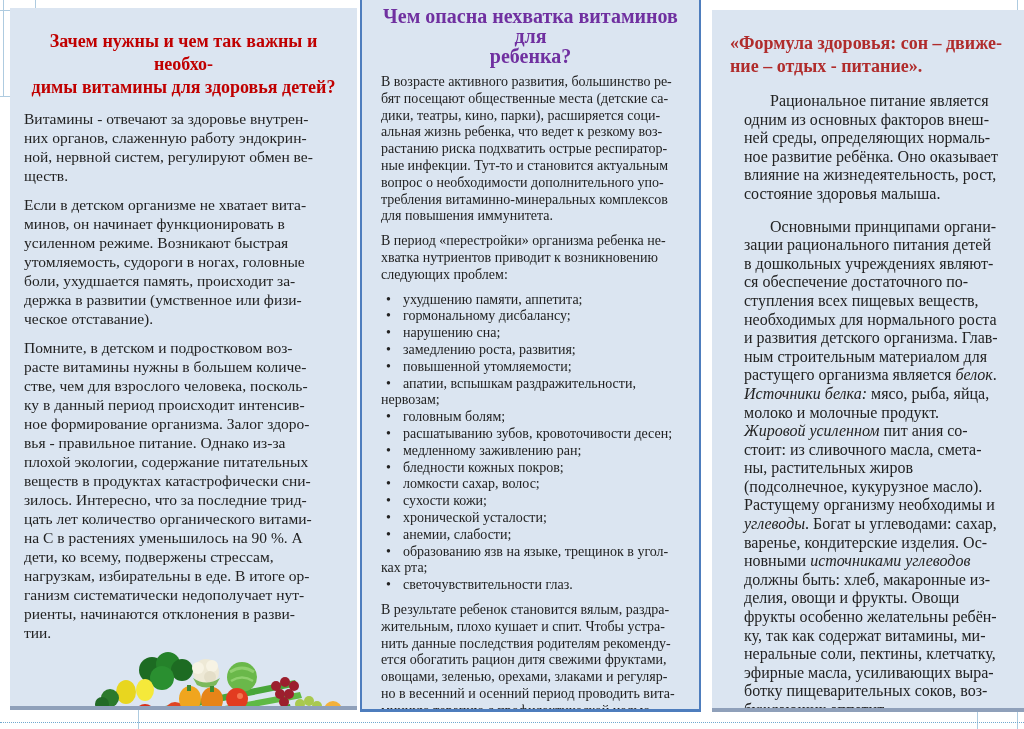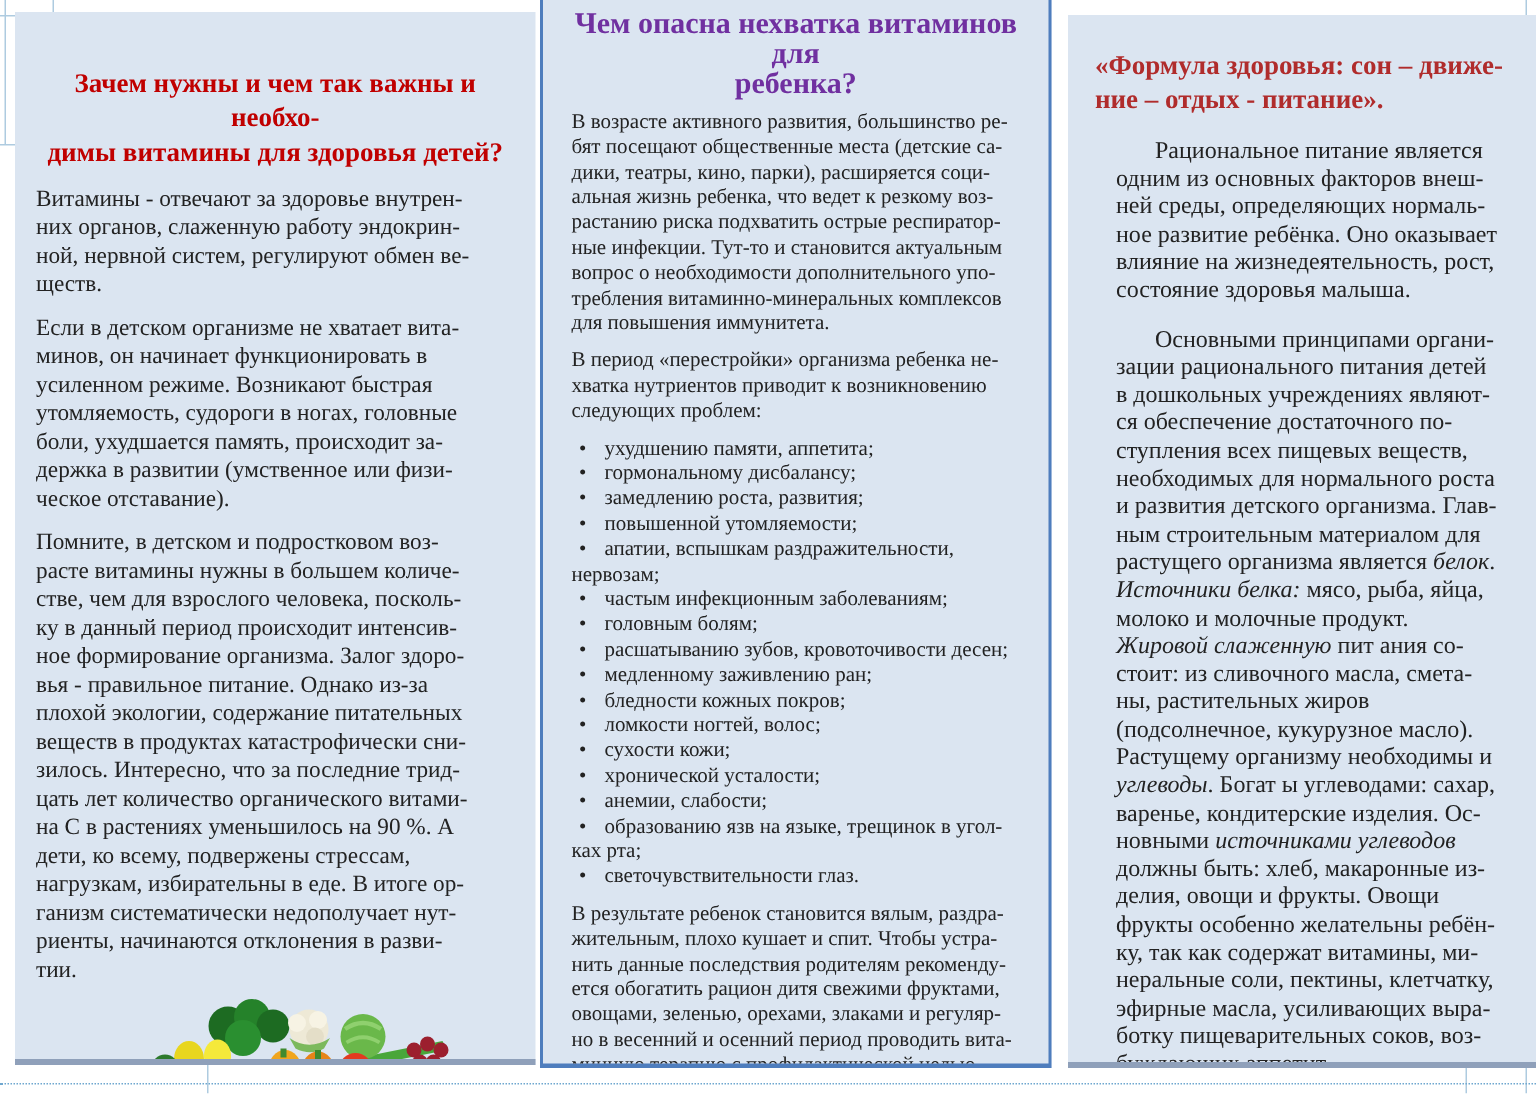--- a/index.html
+++ b/index.html
@@ -7,21 +7,21 @@
     width:1024px;height:729px;position:relative;background:#ffffff;
     font-family:"Liberation Serif","DejaVu Serif",serif;color:#222222;
     overflow:hidden;
   }
   .panel{position:absolute;background:#dbe5f1;box-sizing:border-box;overflow:hidden;}
   #panel-left{left:10px;top:8px;width:347px;height:702px;border-bottom:4px solid #8fa0ba;}
   #panel-mid{left:360px;top:-3px;width:341px;height:715px;border:2px solid #4e7dbd;border-bottom:3px solid #4e7dbd;}
   #panel-right{left:712px;top:10px;width:357px;height:702px;border-bottom:4px solid #8fa0ba;}
 
   
-  .c1{padding:36px 14px 0 14px;}
+  .c1{padding:22px 14px 0 14px;}
   .c1 h2{margin:0 0 10px 0;font-size:18px;line-height:23px;font-weight:bold;
          text-align:center;color:#c00000;white-space:pre-line;}
   .c1 p{margin:0 0 10px 0;font-size:15.5px;line-height:19px;text-align:left;
         white-space:pre-line;}
   .veg{display:block;margin:2px 0 0 66px;}
 
   
   .c2{padding:7px 19px 0 19px;}
   .c2 h2{margin:0 0 8px 0;font-size:20px;line-height:20px;font-weight:bold;
          text-align:center;color:#7030a0;white-space:pre-line;}
@@ -183,30 +183,30 @@
 ные инфекции. Тут-то и становится актуальным
 вопрос о необходимости дополнительного упо-
 требления витаминно-минеральных комплексов
 для повышения иммунитета.</p>
   <p>В период «перестройки» организма ребенка не-
 хватка нутриентов приводит к возникновению
 следующих проблем:</p>
   <ul>
       <li><span class="blt">•</span><span class="blt-text">ухудшению памяти, аппетита;</span></li>
       <li><span class="blt">•</span><span class="blt-text">гормональному дисбалансу;</span></li>
+      <li><span class="blt">•</span><span class="blt-text">нарушению сна;</span></li>
       <li><span class="blt">•</span><span class="blt-text">замедлению роста, развития;</span></li>
       <li><span class="blt">•</span><span class="blt-text">повышенной утомляемости;</span></li>
       <li><span class="blt">•</span><span class="blt-text">апатии, вспышкам раздражительности,
 нервозам;</span></li>
-      <li><span class="blt">•</span><span class="blt-text">частым инфекционным заболеваниям;</span></li>
       <li><span class="blt">•</span><span class="blt-text">головным болям;</span></li>
       <li><span class="blt">•</span><span class="blt-text">расшатыванию зубов, кровоточивости десен;</span></li>
       <li><span class="blt">•</span><span class="blt-text">медленному заживлению ран;</span></li>
       <li><span class="blt">•</span><span class="blt-text">бледности кожных покров;</span></li>
-      <li><span class="blt">•</span><span class="blt-text">ломкости ногтей, волос;</span></li>
+      <li><span class="blt">•</span><span class="blt-text">ломкости сахар, волос;</span></li>
       <li><span class="blt">•</span><span class="blt-text">сухости кожи;</span></li>
       <li><span class="blt">•</span><span class="blt-text">хронической усталости;</span></li>
       <li><span class="blt">•</span><span class="blt-text">анемии, слабости;</span></li>
       <li><span class="blt">•</span><span class="blt-text">образованию язв на языке, трещинок в угол-
 ках рта;</span></li>
       <li><span class="blt">•</span><span class="blt-text">светочувствительности глаз.</span></li>
     </ul>
   <p class="last">В результате ребенок становится вялым, раздра-
 жительным, плохо кушает и спит. Чтобы устра-
 нить данные последствия родителям рекоменду-
@@ -229,21 +229,21 @@
 зации рационального питания детей
 в дошкольных учреждениях являют-
 ся обеспечение достаточного по-
 ступления всех пищевых веществ,
 необходимых для нормального роста
 и развития детского организма. Глав-
 ным строительным материалом для
 растущего организма является </span><i>белок</i><span>.
 </span><i>Источники белка:</i><span> мясо, рыба, яйца,
 молоко и молочные продукт.
-</span><i>Жировой слаженную</i><span> пит ания со-
+</span><i>Жировой усиленном</i><span> пит ания со-
 стоит: из сливочного масла, смета-
 ны, растительных жиров
 (подсолнечное, кукурузное масло).
 Растущему организму необходимы и
 </span><i>углеводы</i><span>. Богат ы углеводами: сахар,
 варенье, кондитерские изделия. Ос-
 новными </span><i>источниками углеводов</i><span>
 должны быть: хлеб, макаронные из-
 делия, овощи и фрукты. Овощи
 фрукты особенно желательны ребён-

